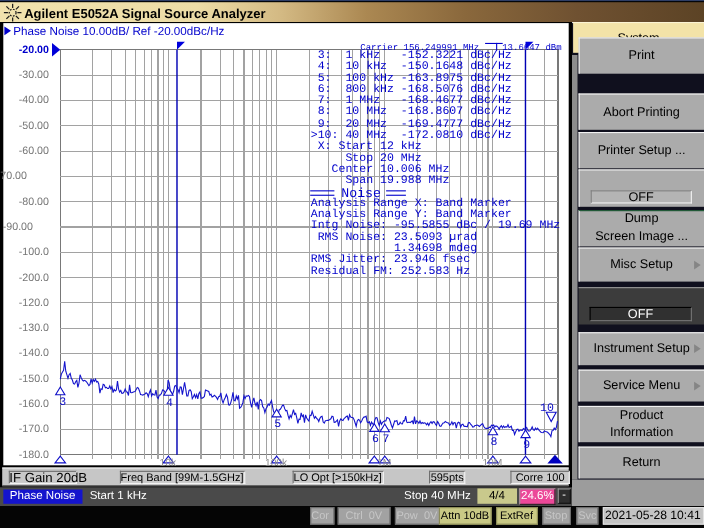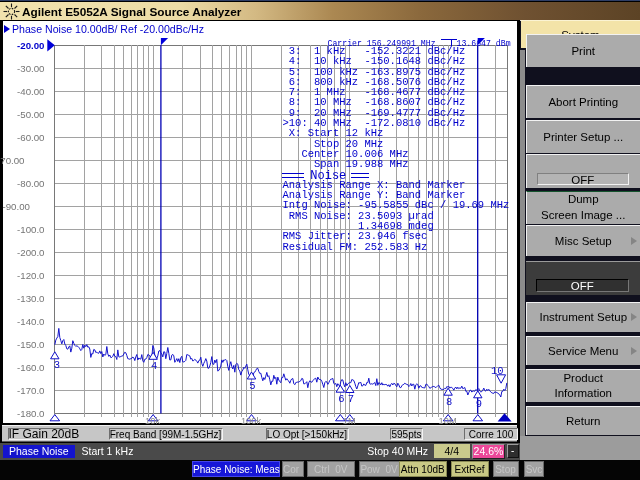--- a/index.html
+++ b/index.html
@@ -197,21 +197,21 @@
 <div class="abs" style="left:0;top:443.2px;width:519.5px;height:16.5px;background:#4a4a4a;color:#fff">
   <div class="abs" style="left:3px;top:1.6px;width:71.5px;height:13.5px;background:#1414cd;font-size:10.5px;line-height:13.5px;text-align:center">Phase Noise</div>
   <div class="abs" style="left:81.5px;top:1.6px;font-size:10.5px;line-height:13.5px">Start 1 kHz</div>
   <div class="abs" style="right:91.5px;top:1.6px;font-size:10.5px;line-height:13.5px">Stop 40 MHz</div>
   <div class="abs" style="left:433.5px;top:0.8px;width:36.5px;height:14.5px;background:#c9c98c;color:#000;font-size:10.5px;line-height:14.5px;text-align:center">4/4</div>
   <div class="abs" style="left:472px;top:0.8px;width:33px;height:15px;background:#ec4899;border:1px solid #9a9a9a;border-bottom-color:#222;border-right-color:#222;font-size:10.5px;line-height:13px;text-align:center">24.6%</div>
   <div class="abs" style="left:507px;top:0.8px;width:11.5px;height:14.5px;background:#2e2e2e;border:1px solid #9a9a9a;border-bottom-color:#111;border-right-color:#111;font-size:10px;line-height:12px;text-align:center">-</div>
 </div>
 
 <div class="abs" style="left:0;top:459.7px;width:640px;height:20.3px;background:#050505">
-<div style="position:absolute;left:192px;top:1.8px;width:87.5px;height:16px;background:#1616d8;color:#fff;border:1px solid #4444e8;font-size:10px;line-height:15.5px;text-align:center;white-space:nowrap">Phase Noise: Meas</div>
 <div style="position:absolute;left:282px;top:1.8px;width:21.5px;height:16px;background:#a2a2a2;color:#c6c6c6;border:1px solid #6a6a6a;font-size:10px;line-height:15.5px;text-align:left;white-space:nowrap">Cor</div>
 <div style="position:absolute;left:306.5px;top:1.8px;width:48.5px;height:16px;background:#a2a2a2;color:#c6c6c6;border:1px solid #6a6a6a;font-size:10px;line-height:15.5px;text-align:center;white-space:nowrap">Ctrl&nbsp; 0V</div>
 <div style="position:absolute;left:358.5px;top:1.8px;width:41px;height:16px;background:#a2a2a2;color:#c6c6c6;border:1px solid #6a6a6a;font-size:10px;line-height:15.5px;text-align:center;white-space:nowrap">Pow&nbsp; 0V</div>
 <div style="position:absolute;left:398.5px;top:1.8px;width:48.5px;height:16px;background:#c9c985;color:#000;border:1px solid #8a8a55;font-size:10px;line-height:15.5px;text-align:center;white-space:nowrap">Attn 10dB</div>
 <div style="position:absolute;left:450.5px;top:1.8px;width:38px;height:16px;background:#c9c985;color:#000;border:1px solid #8a8a55;font-size:10px;line-height:15.5px;text-align:center;white-space:nowrap">ExtRef</div>
 <div style="position:absolute;left:492.5px;top:1.8px;width:26px;height:16px;background:#a2a2a2;color:#c6c6c6;border:1px solid #6a6a6a;font-size:10px;line-height:15.5px;text-align:center;white-space:nowrap">Stop</div>
 <div style="position:absolute;left:524px;top:1.8px;width:20px;height:16px;background:#a2a2a2;color:#c6c6c6;border:1px solid #6a6a6a;font-size:10px;line-height:15.5px;text-align:center;white-space:nowrap">Svc</div>
+<div style="position:absolute;left:547.5px;top:1.8px;width:92px;height:16px;background:#c4c4c4;color:#000;border:1px solid #e2e2e2;font-size:11px;line-height:15.5px;text-align:center;white-space:nowrap">2021-05-28 10:41</div>
 </div>
 
 </body></html>

